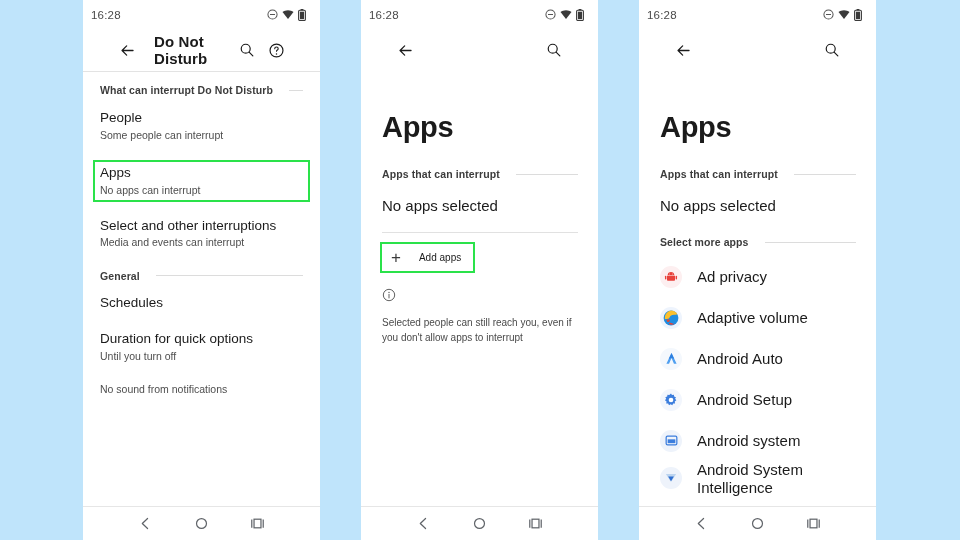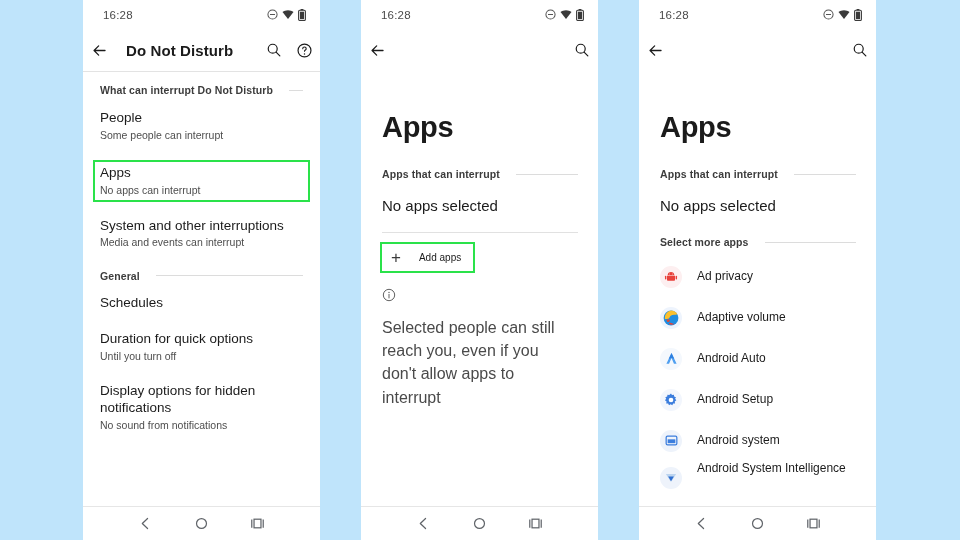--- a/index.html
+++ b/index.html
@@ -17,31 +17,31 @@
     display:flex;flex-direction:column;
   }
   #phone1{left:83px;}
   #phone2{left:361px;}
   #phone3{left:639px;}
 
   
   .statusbar{
     height:29px;flex:0 0 29px;
     display:flex;align-items:center;justify-content:space-between;
-    padding:0 14px 0 20px;box-sizing:border-box;
+    padding:0 14px 0 8px;box-sizing:border-box;
   }
   .clock{font-size:11.5px;color:#4a4a4a;letter-spacing:.2px;}
   .sysicons{display:flex;align-items:center;gap:4px;}
   .sysicons svg{display:block;}
 
   
   .appbar{
     height:42px;flex:0 0 42px;
     display:flex;align-items:center;
-    padding:0 3px;box-sizing:border-box;
+    padding:0 31px;box-sizing:border-box;
   }
   .appbar .ab-title{
     font-size:15px;font-weight:bold;color:#1b1b1b;
     margin-left:14px;letter-spacing:.1px;
   }
   .appbar .spacer{flex:1;}
   .iconbtn{
     width:26px;height:26px;display:flex;align-items:center;justify-content:center;
     flex:0 0 auto;
   }
@@ -89,38 +89,38 @@
     display:inline-flex;align-items:center;gap:18px;
     outline:2px solid #2ae24a;
     padding:5px 12px 5px 9px;
     margin-top:11px;
   }
   .addapps .plus{font-size:17px;color:#3a3a3a;line-height:1;}
   .addapps .lbl{font-size:10px;color:#1b1b1b;}
 
   .infoicon{margin-top:17px;}
   .infotext{
-    font-size:16px;color:#4a4a4a;line-height:1.45;margin-top:10px;
+    font-size:10px;color:#4a4a4a;line-height:1.45;margin-top:10px;
     max-width:190px;
   }
 
   
   .p3{padding:0 20px 0 21px;box-sizing:border-box;}
   .p3 .bigtitle{margin-top:42px;}
   .p3 .section-head{margin-top:26px;}
   .p3 .section-head.second{margin-top:22px;}
   .applist{margin-top:8px;}
   .app-row{display:flex;align-items:center;gap:15px;height:41px;}
   .app-ico{
     width:22px;height:22px;border-radius:50%;
     flex:0 0 22px;position:relative;
     display:flex;align-items:center;justify-content:center;
     overflow:hidden;
   }
-  .app-name{font-size:12px;color:#1b1b1b;line-height:1.18;}
+  .app-name{font-size:15px;color:#1b1b1b;line-height:1.18;}
   .app-row.twoline{height:auto;align-items:flex-start;}
   .app-row.twoline .app-ico{margin-top:6px;}
 
   
   .navbar{
     height:34px;flex:0 0 34px;
     border-top:1px solid #e6e6e6;
     display:flex;align-items:center;justify-content:space-around;
     padding:0 34px;box-sizing:border-box;background:#fff;
   }
@@ -195,40 +195,39 @@
       </div>
 
       <div class="row tight">
         <span class="hl">
           <span class="item-title" style="display:block">Apps</span>
           <span class="item-sub" style="display:block">No apps can interrupt</span>
         </span>
       </div>
 
       <div class="row">
-        <div class="item-title">System and other interruptions</div>
+        <div class="item-title">Select and other interruptions</div>
         <div class="item-sub">Media and events can interrupt</div>
       </div>
 
       <div class="section-head" style="margin-bottom:13px;">
         <span>General</span>
         <span class="rule"></span>
       </div>
 
       <div class="row">
         <div class="item-title">Schedules</div>
       </div>
 
       <div class="row">
         <div class="item-title">Duration for quick options</div>
         <div class="item-sub">Until you turn off</div>
       </div>
 
       <div class="row">
-        <div class="item-title">Display options for hidden notifications</div>
         <div class="item-sub">No sound from notifications</div>
       </div>
     </div>
 
     <div class="navbar">
       <span>
           <svg width="15" height="15" viewBox="0 0 16 16">
             <path d="M10.2 2.6 4.6 8l5.6 5.4" fill="none" stroke="#5f6368" stroke-width="1.3" stroke-linecap="round" stroke-linejoin="round"></path>
           </svg>
         </span>

